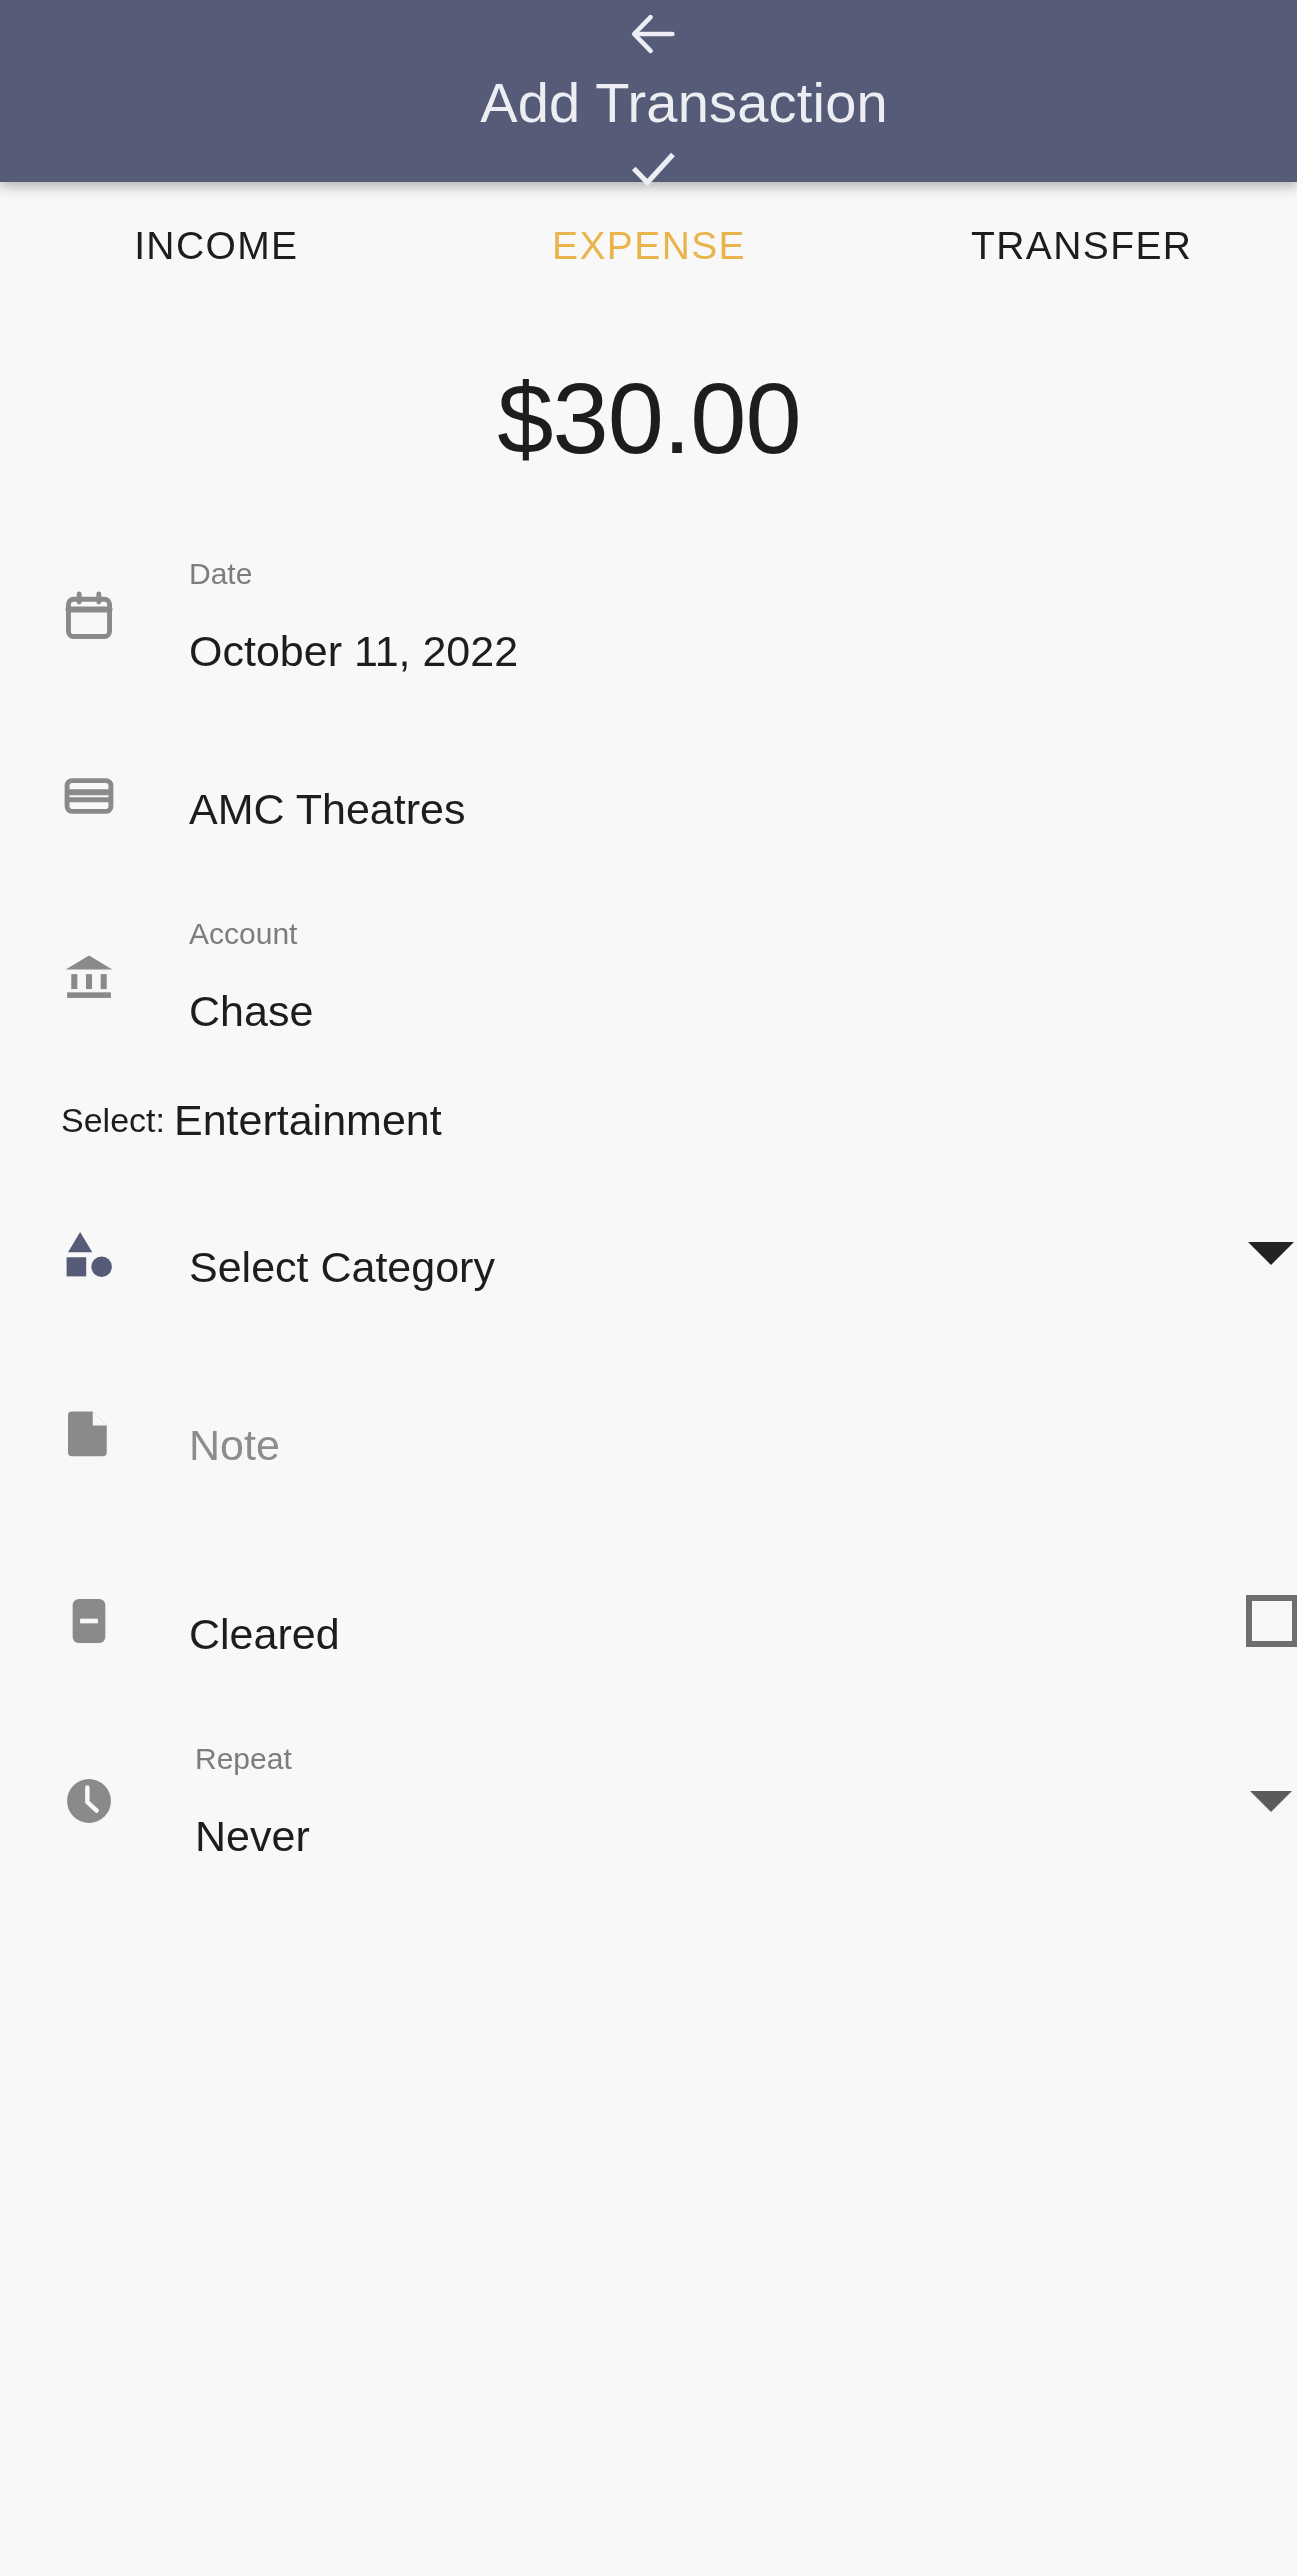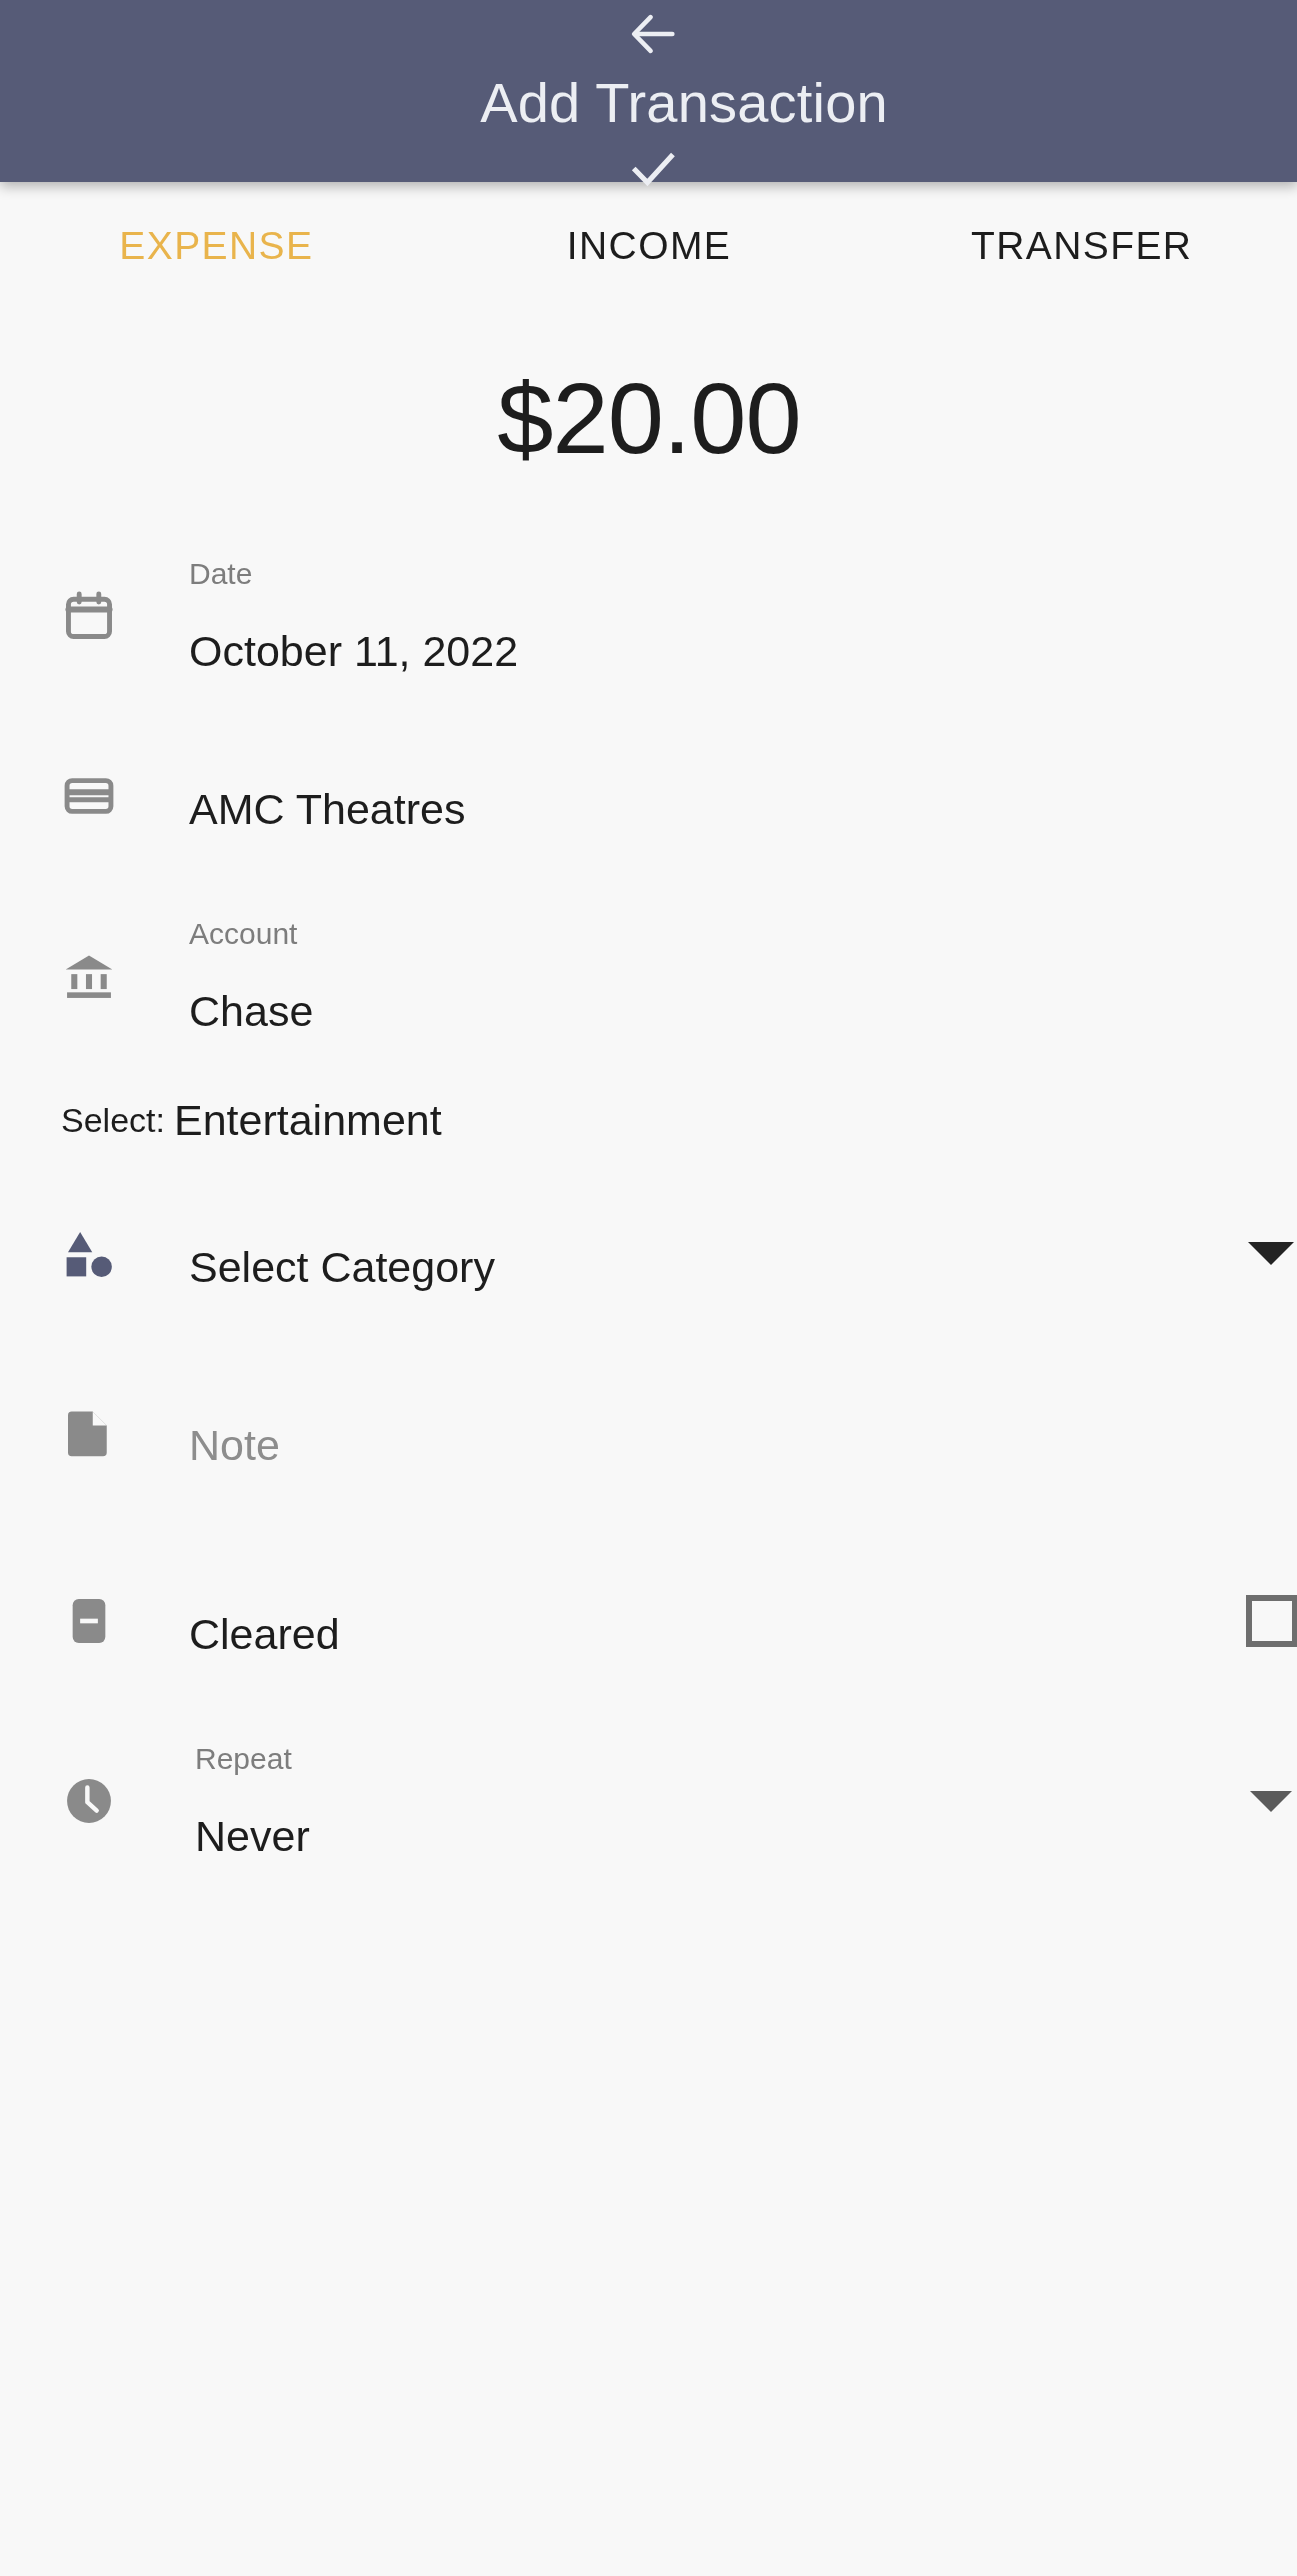--- a/index.html
+++ b/index.html
@@ -216,27 +216,27 @@
   <div class="appbar-check">
     <span>
       <svg width="56" height="56" viewBox="0 0 24 24" fill="none" stroke="#eceef3" stroke-width="2.2" stroke-linecap="square" stroke-linejoin="miter">
         <polyline points="4.5,12.6 9.6,17.8 19.8,6.6"></polyline>
       </svg>
     </span>
   </div>
 </div>
 
 <div class="tabs">
+  <div class="tab">INCOME</div>
   <div class="tab active">EXPENSE</div>
-  <div class="tab">INCOME</div>
   <div class="tab">TRANSFER</div>
 </div>
 
 <div class="amount-wrap">
-  <div class="amount">$20.00</div>
+  <div class="amount">$30.00</div>
 </div>
 
 <div class="form">
 
   <div class="row row-date">
     <div class="row-icon">
       <svg width="56" height="56" viewBox="0 0 24 24" fill="none" stroke="#8a8a8a" stroke-width="2.1" stroke-linecap="round" stroke-linejoin="round">
         <rect x="3.2" y="4.8" width="17.6" height="16" rx="2.2"></rect>
         <line x1="3.2" y1="9.2" x2="20.8" y2="9.2" stroke-width="2.6"></line>
         <line x1="7.8" y1="2.6" x2="7.8" y2="6"></line>

